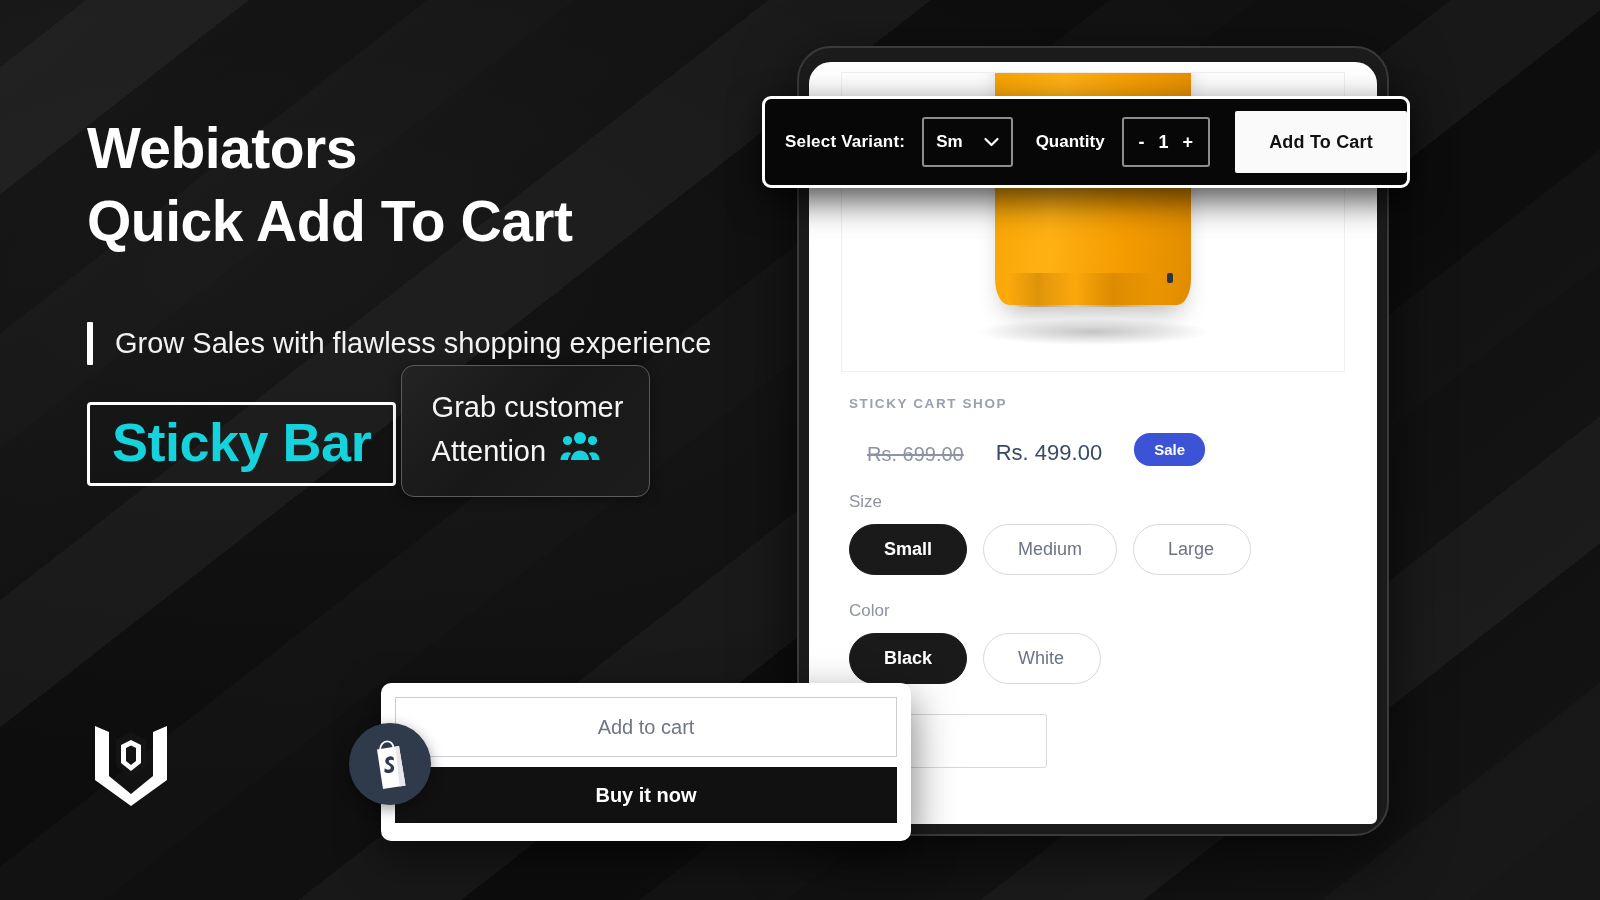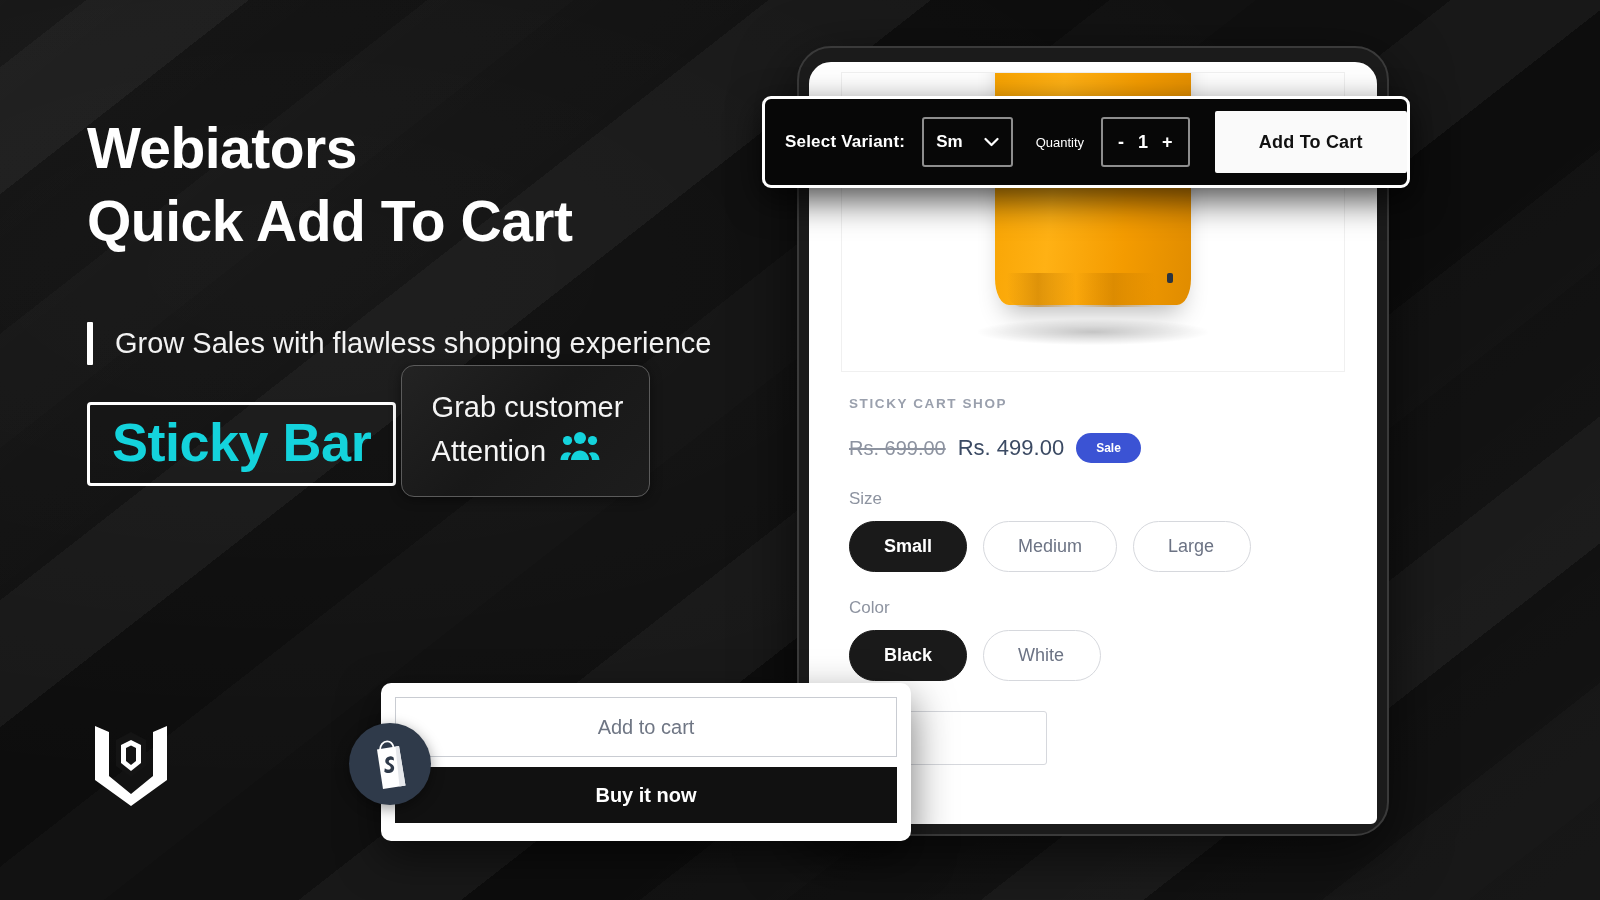--- a/index.html
+++ b/index.html
@@ -187,32 +187,32 @@
   }
   #product-title {
     margin-top:12px;
     color:#21304a;
     font-size:40px;
     font-weight:400;
     letter-spacing:-0.3px;
   }
   #price-row {
     margin-top:22px;
-    display:flex; align-items:center; gap:12px;
+    display:flex; align-items:flex-end; gap:32px;margin-left:18px;
   }
   #price-compare {
     color:#8d93a0;
     font-size:20px;
     text-decoration:line-through;
   }
   #price-current { color:#3b4a63; font-size:22px; }
   #sale-badge {
     background:#3b53d4;
     color:#ffffff;
-    font-size:12px;
+    font-size:15px;
     font-weight:700;
     padding:8px 20px;
     border-radius:16px;
   }
 
   .option-label {
     margin-top:26px;
     color:#8d93a0;
     font-size:17px;
   }
@@ -264,21 +264,21 @@
   #variant-select {
     border:2px solid #8d8d8d;
     border-radius:3px;
     height:50px;
     min-width:84px;
     display:flex; align-items:center; justify-content:center; gap:21px;
     color:#ffffff; font-size:17px; font-weight:700;
     padding:0 12px;
   }
   #sticky-qty-label {
-    color:#ffffff; font-size:13px; font-weight:400;
+    color:#ffffff; font-size:17px; font-weight:700;
     white-space:nowrap; margin-left:6px;
   }
   #qty-stepper {
     border:2px solid #8d8d8d;
     border-radius:3px;
     height:50px;
     display:flex; align-items:center; gap:14px;
     padding:0 15px;
     color:#ffffff; font-size:18px; font-weight:700;
   }

